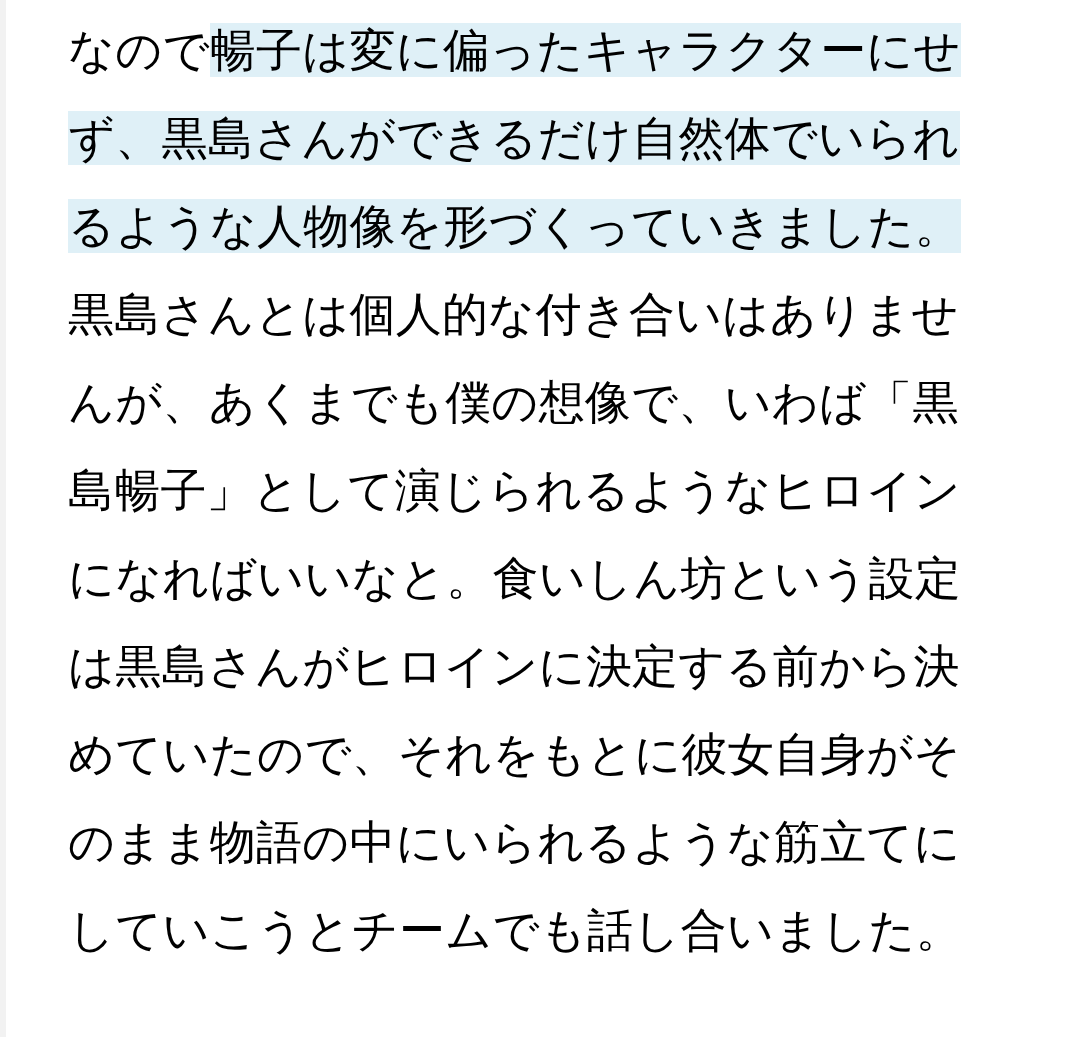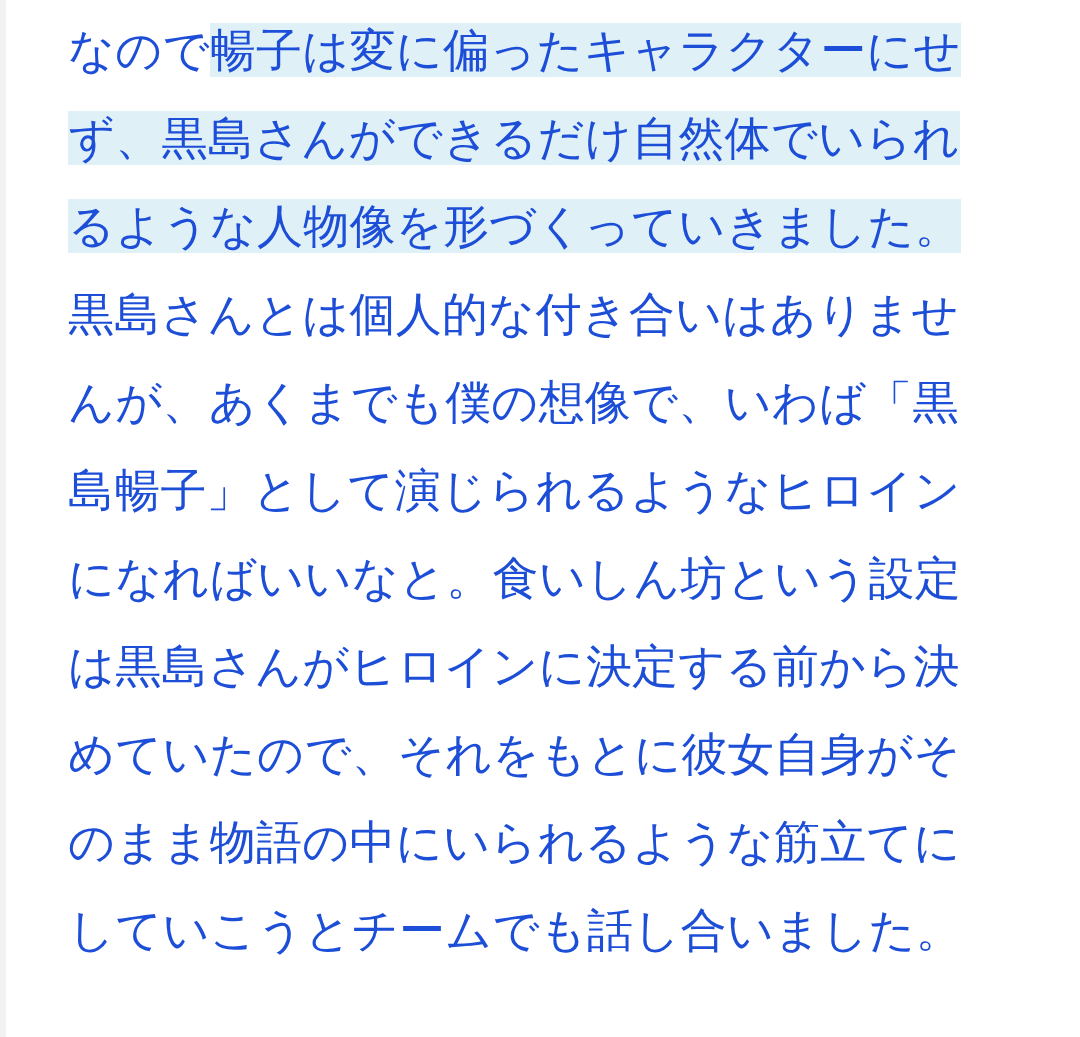--- a/index.html
+++ b/index.html
@@ -28,21 +28,21 @@
     height: 1037px;
     background: #f2f2f2;
   }
   .article-body {
     position: absolute;
     left: 68px;
     top: 6px;
     width: 920px;
     font-size: 46px;
     line-height: 88px;
-    color: #1d4ed8;
+    color: #000000;
     letter-spacing: 0.2px;
     text-align: left;
     word-break: break-all;
   }
   .hl {
     background: #dff0f7;
     padding: 0;
   }
 </style>
 </head>

